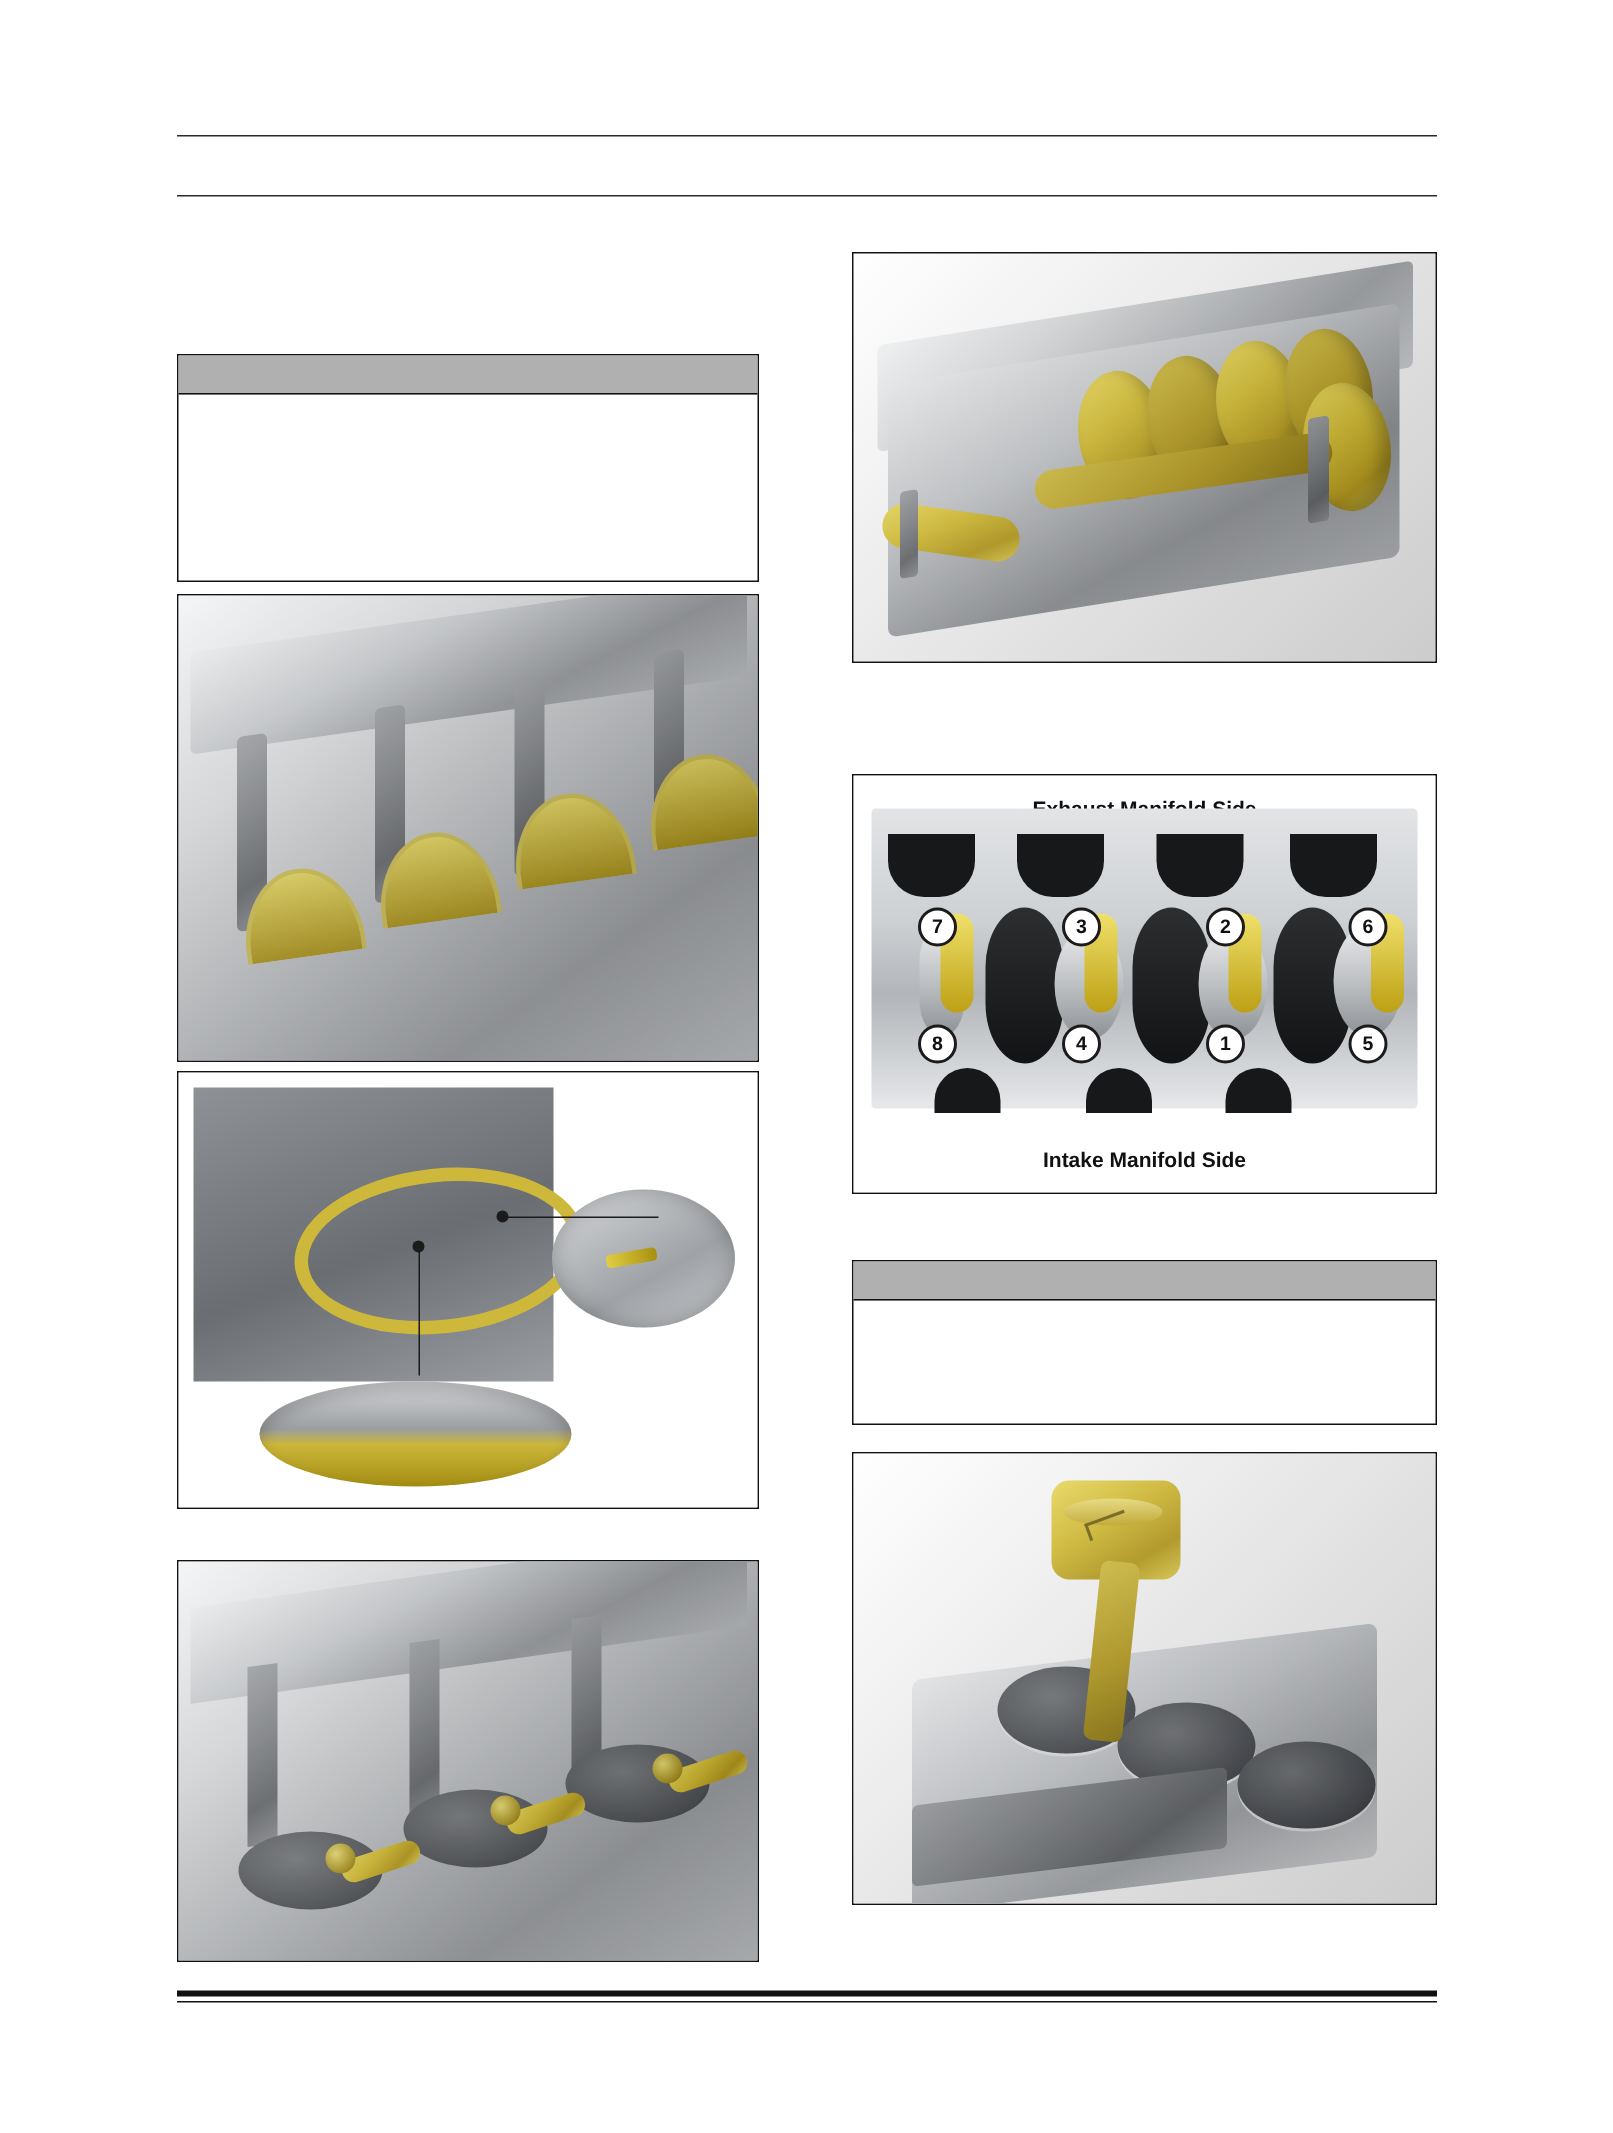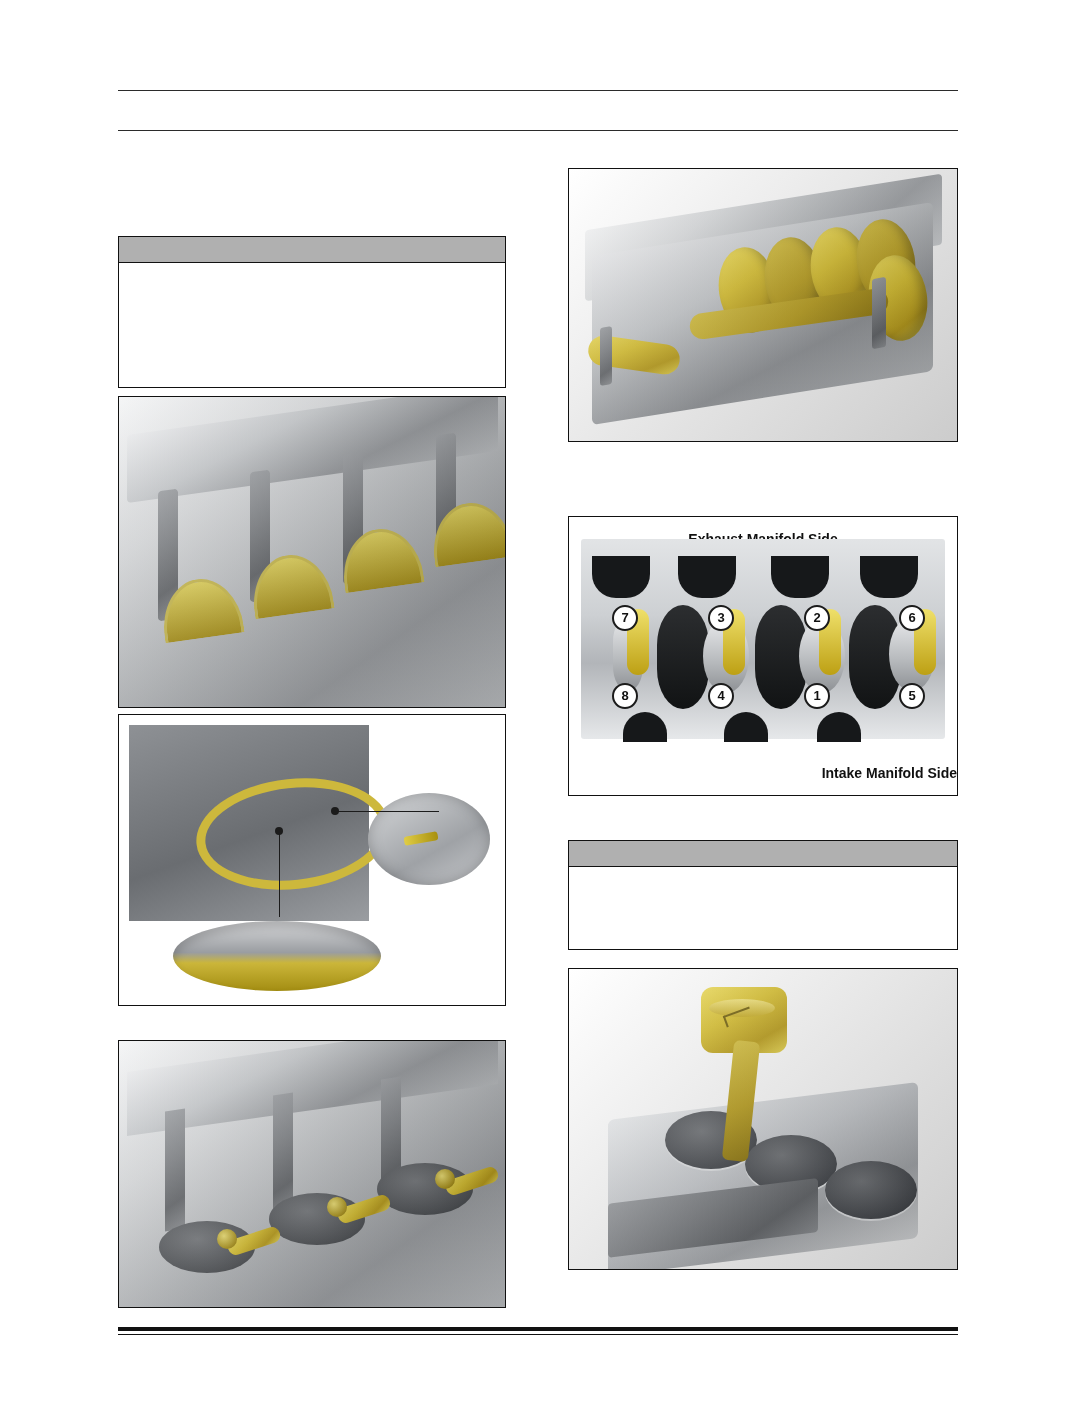--- a/index.html
+++ b/index.html
@@ -378,21 +378,21 @@
 
       <div class="callout" style="left:43px;  top:88px;">7</div>
       <div class="callout" style="left:139px; top:88px;">3</div>
       <div class="callout" style="left:235px; top:88px;">2</div>
       <div class="callout" style="left:330px; top:88px;">6</div>
       <div class="callout" style="left:43px;  top:166px;">8</div>
       <div class="callout" style="left:139px; top:166px;">4</div>
       <div class="callout" style="left:235px; top:166px;">1</div>
       <div class="callout" style="left:330px; top:166px;">5</div>
 
-      <div class="side-label" style="bottom:14px;text-align:right;">Intake Manifold Side</div>
+      <div class="side-label" style="bottom:14px;">Intake Manifold Side</div>
     </div>
   </div>
 
   <div class="note-box" style="left:568px; top:840px; width:390px; height:110px;">
     <div class="note-head">
       <span></span>
     </div>
     <div class="note-body">
       <div></div>
       <div></div>

